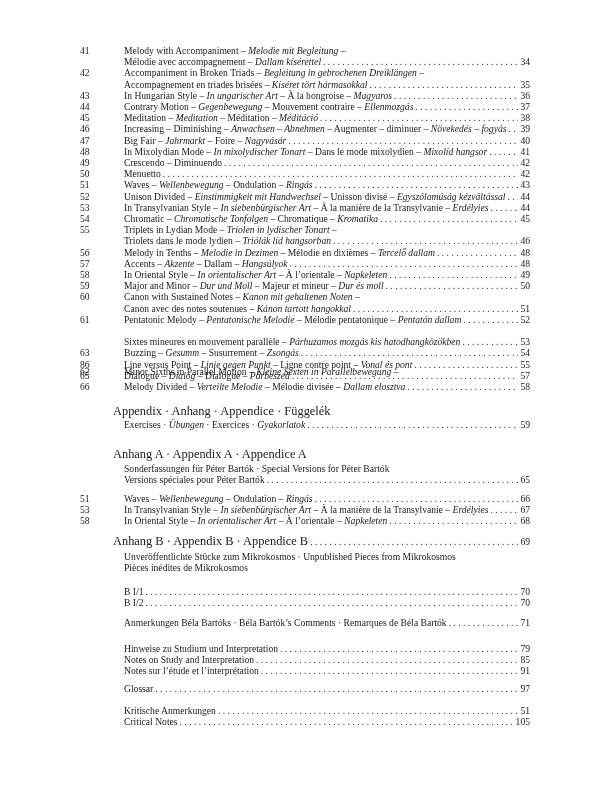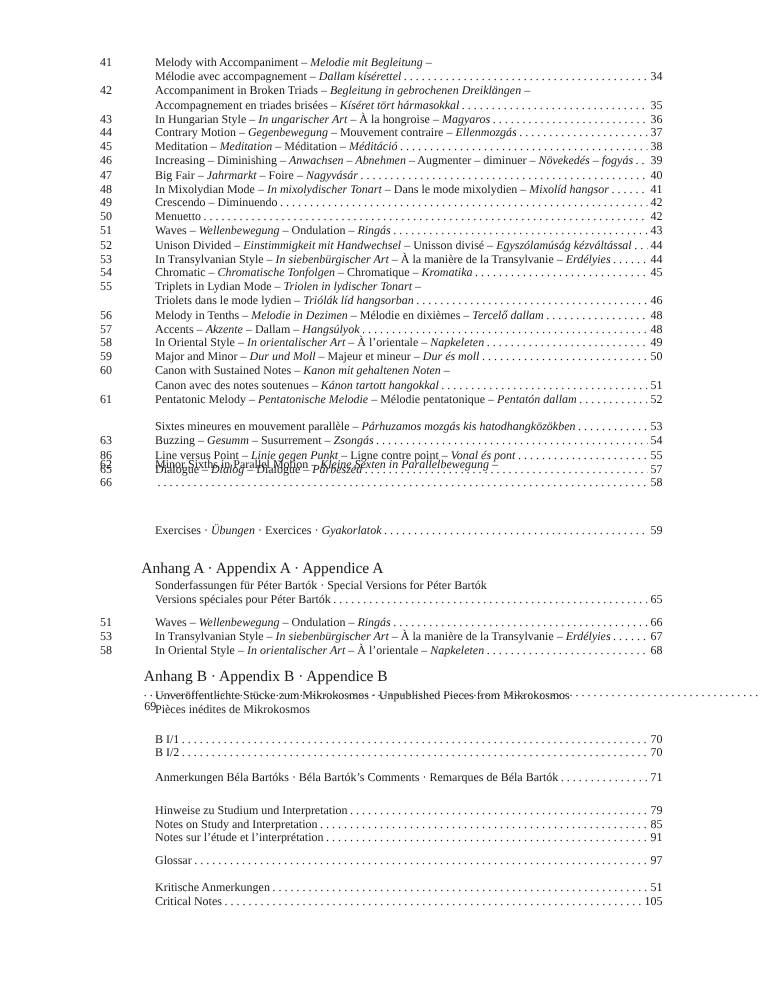--- a/index.html
+++ b/index.html
@@ -244,26 +244,28 @@
         <span class="num">65</span>
         <div class="line">
           <span class="txt"><span>Dialogue – </span><i>Dialog</i><span> – Dialogue – </span><i>Párbeszéd</i></span>
           <span class="dots"></span>
           <span class="pg">57</span>
         </div>
       </div>
       <div class="row" style="top: 381px;">
         <span class="num">66</span>
         <div class="line">
+          <span class="txt"><span>Melody Divided – </span><i>Verteilte Melodie</i><span> – Mélodie divisée – </span><i>Dallam elosztva</i></span>
           <span class="dots"></span>
           <span class="pg">58</span>
         </div>
       </div>
     </div>
 
+  <div class="heading" style="top:404px;">Appendix · Anhang · Appendice · Függelék</div>
   <div id="appendix-exercises">
       <div class="row" style="top: 419px;">
         <div class="line">
           <span class="txt"><span>Exercises · </span><i>Übungen</i><span> · Exercices · </span><i>Gyakorlatok</i></span>
           <span class="dots"></span>
           <span class="pg">59</span>
         </div>
       </div>
     </div>
 
@@ -302,21 +304,21 @@
       <div class="row" style="top: 515.4px;">
         <span class="num">58</span>
         <div class="line">
           <span class="txt"><span>In Oriental Style – </span><i>In orientalischer Art</i><span> – À l’orientale – </span><i>Napkeleten</i></span>
           <span class="dots"></span>
           <span class="pg">68</span>
         </div>
       </div>
     </div>
 
-  <div class="headrow" style="top:534px;flex-direction:column;">
+  <div class="headrow" style="top:534px;">
     <span class="txt">Anhang B · Appendix B · Appendice B</span>
     <span class="dots"></span>
     <span class="pg">69</span>
   </div>
   <div class="row" style="top:551px;">
     <div class="line">
         <span class="txt">Unveröffentlichte Stücke zum Mikrokosmos · Unpublished Pieces from Mikrokosmos</span>
       </div>
   </div>
   <div class="row" style="top:562px;">

